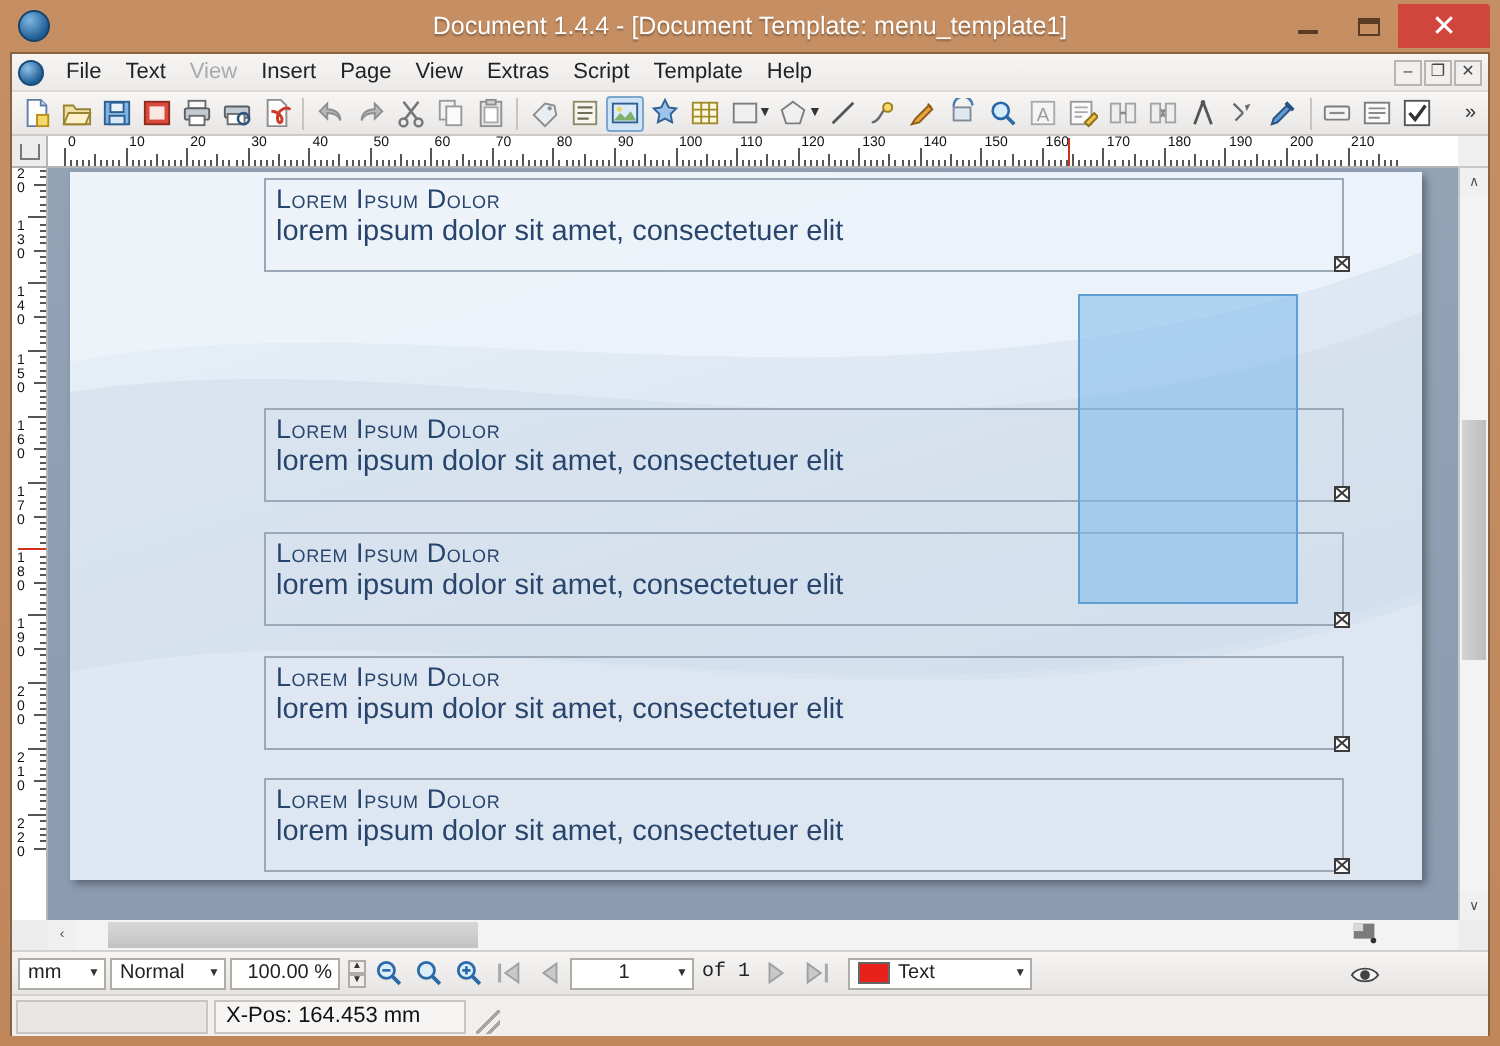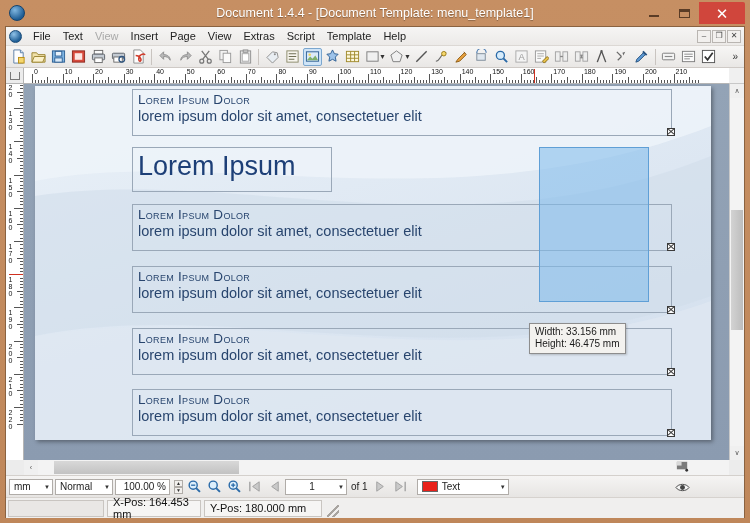--- a/index.html
+++ b/index.html
@@ -916,23 +916,20 @@
             <path d="M0 110 C 200 80 430 170 676 70 L676 210 C 430 300 200 210 0 250 Z" fill="#cfdcea" opacity=".55"></path>
             <path d="M0 250 C 210 215 440 300 676 215 L676 354 L0 354 Z" fill="#dee7f1" opacity=".8"></path>
           </svg>
 
           <div class="frame" style="left:97px; top:3px; width:540px; height:47px;">
             <div class="fl1">Lorem Ipsum Dolor</div>
             <div class="fl2">lorem ipsum dolor sit amet, consectetuer elit</div>
           </div>
           <div class="handle" style="left:632px; top:42px;"></div>
 
-          <div class="frame big" style="left:97px; top:61px; width:200px; height:45px; padding-top:1px;">
-            <div class="fl-big">Lorem Ipsum</div>
-          </div>
 
           <div class="frame" style="left:97px; top:118px; width:540px; height:47px;">
             <div class="fl1">Lorem Ipsum Dolor</div>
             <div class="fl2">lorem ipsum dolor sit amet, consectetuer elit</div>
           </div>
           <div class="handle" style="left:632px; top:157px;"></div>
 
           <div class="frame" style="left:97px; top:180px; width:540px; height:47px;">
             <div class="fl1">Lorem Ipsum Dolor</div>
             <div class="fl2">lorem ipsum dolor sit amet, consectetuer elit</div>
@@ -947,24 +944,20 @@
 
           <div class="frame" style="left:97px; top:303px; width:540px; height:47px;">
             <div class="fl1">Lorem Ipsum Dolor</div>
             <div class="fl2">lorem ipsum dolor sit amet, consectetuer elit</div>
           </div>
           <div class="handle" style="left:632px; top:343px;"></div>
 
           <div class="sel-rect" style="left:504px; top:61px; width:110px; height:155px;"></div>
         </div>
 
-        <div class="tooltip" style="left:505px; top:239px;">
-          <div>Width: 33.156 mm</div>
-          <div>Height: 46.475 mm</div>
-        </div>
       </div>
 
       <div class="vscroll">
         <div class="sb-arrow">∧</div>
         <div class="sb-track">
           <div class="sb-thumb" style="top:112px; height:120px;"></div>
         </div>
         <div class="sb-arrow">∨</div>
       </div>
     </div>
@@ -1026,21 +1019,21 @@
       </div>
       <div class="bb-btn">
         <svg class="icn" viewBox="0 0 16 16">
           <path d="M12 3L5 8l7 5z" fill="#c9c9c9" stroke="#a0a0a0"></path>
         </svg>
       </div>
       <div class="combo" style="width:62px;">
         <span class="cap" style="text-align:center;">1</span>
         <span class="caret">▼</span>
       </div>
-      <span style="font-size:10px;color:#222;padding:0 2px;">of 1</span>
+      <span style="font-size:10px;color:#222;padding:0 2px;font-family:Liberation Mono, monospace;">of 1</span>
       <div class="bb-btn">
         <svg class="icn" viewBox="0 0 16 16">
           <path d="M4 3l7 5-7 5z" fill="#c9c9c9" stroke="#a0a0a0"></path>
         </svg>
       </div>
       <div class="bb-btn">
         <svg class="icn" viewBox="0 0 16 16">
           <path d="M3 3l7 5-7 5z" fill="#c9c9c9" stroke="#a0a0a0"></path>
           <path d="M13 3v10" stroke="#a8a8a8" stroke-width="1.6"></path>
         </svg>
@@ -1068,19 +1061,18 @@
         </div>
         <div class="combo" style="width:110px;">
           <span class="cap">Normal Vision</span>
           <span class="caret">▼</span>
         </div>
       </div>
     </div>
 
     <div class="statusbar">
       <div class="st-field st-blank"></div>
-      <div class="st-field" style="width:94px;">X-Pos: 164.453 mm</div>
-      <div class="st-field" style="width:118px;">Y-Pos: 180.000 mm</div>
+      <div class="st-field" style="width:126px;">X-Pos: 164.453 mm</div>
       <div class="st-grip"></div>
     </div>
 
   </div>
 </div>
 
 </body></html>

